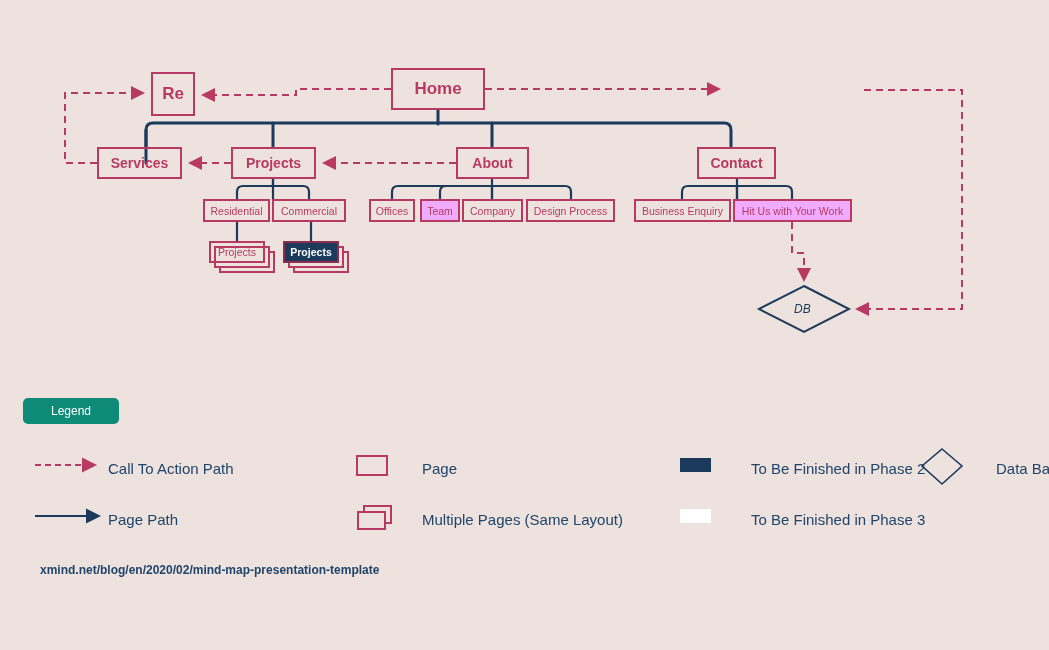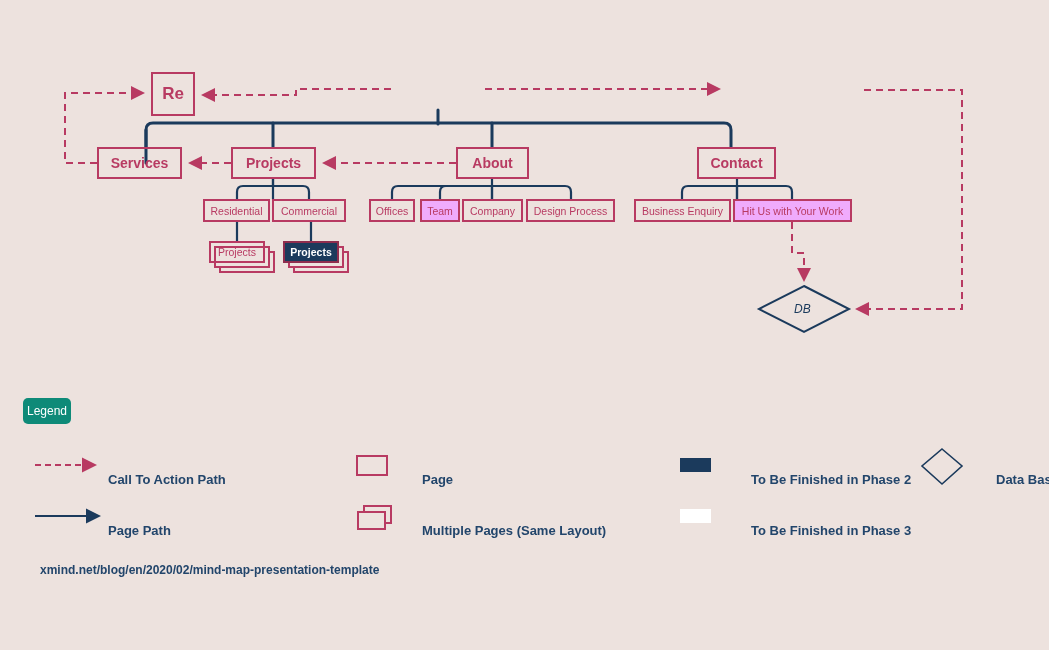--- a/index.html
+++ b/index.html
@@ -45,26 +45,26 @@
   .db-label{
     position:absolute;color:#1B3A5C;font-size:12px;
     z-index:6;white-space:nowrap;
   }
 
   
   #legend-badge{
     position:absolute;left:12px;top:398px;
     background:#0E8A78;color:#fff;
     font-size:12px;font-weight:400;
-    padding:6px 4px;border-radius:5px;
+    padding:6px 28px;border-radius:5px;
     z-index:6;
   }
   .lg-text{
     position:absolute;color:#22456B;
-    font-size:13px;font-weight:700;white-space:nowrap;z-index:6;margin-top:12px;
+    font-size:15px;font-weight:400;white-space:nowrap;z-index:6;
   }
   .lg-box{
     position:absolute;box-sizing:border-box;
     border:2.5px solid #B83A62;background:transparent;z-index:6;
   }
   .lg-box.filled-navy{background:#1B3A5C;border-color:#1B3A5C;}
   .lg-box.filled-white{background:#FFFFFF;border-color:#FFFFFF;}
   .lg-stack-back{
     position:absolute;box-sizing:border-box;
     border:2.5px solid #B83A62;background:#EDE2DE;z-index:5;
@@ -152,20 +152,21 @@
       <line x1="24" y1="465" x2="84" y2="465" stroke="#B83A62" stroke-width="2.2" stroke-dasharray="6,4" marker-end="url(#ar-crimson)"></line>
 
       <line x1="24" y1="516" x2="88" y2="516" stroke="#1B3A5C" stroke-width="2.2" marker-end="url(#ar-navy)"></line>
 
       <polygon points="931,449 951,466 931,484 911,466" fill="none" stroke="#1B3A5C" stroke-width="1.6"></polygon>
     </g>
   </svg>
 
   <div class="node lvl1" style="left:140px;top:72px;width:44px;height:44px;">Re</div>
 
+  <div class="node lvl1" style="left:380px;top:68px;width:94px;height:42px;">Home</div>
 
 
   <div class="node lvl2" style="left:86px;top:147px;width:85px;height:32px;">Services</div>
 
   <div class="node lvl2" style="left:220px;top:147px;width:85px;height:32px;">Projects</div>
 
   <div class="node lvl2" style="left:445px;top:147px;width:73px;height:32px;">About</div>
 
   <div class="node lvl2" style="left:686px;top:147px;width:79px;height:32px;">Contact</div>
 

